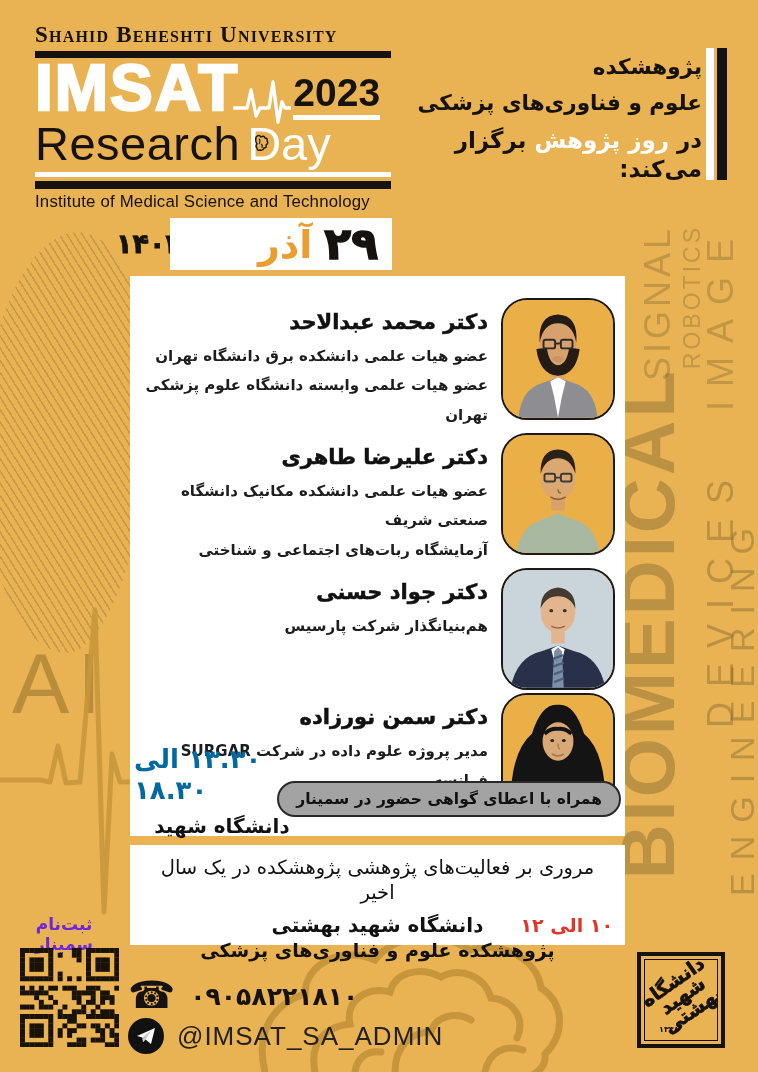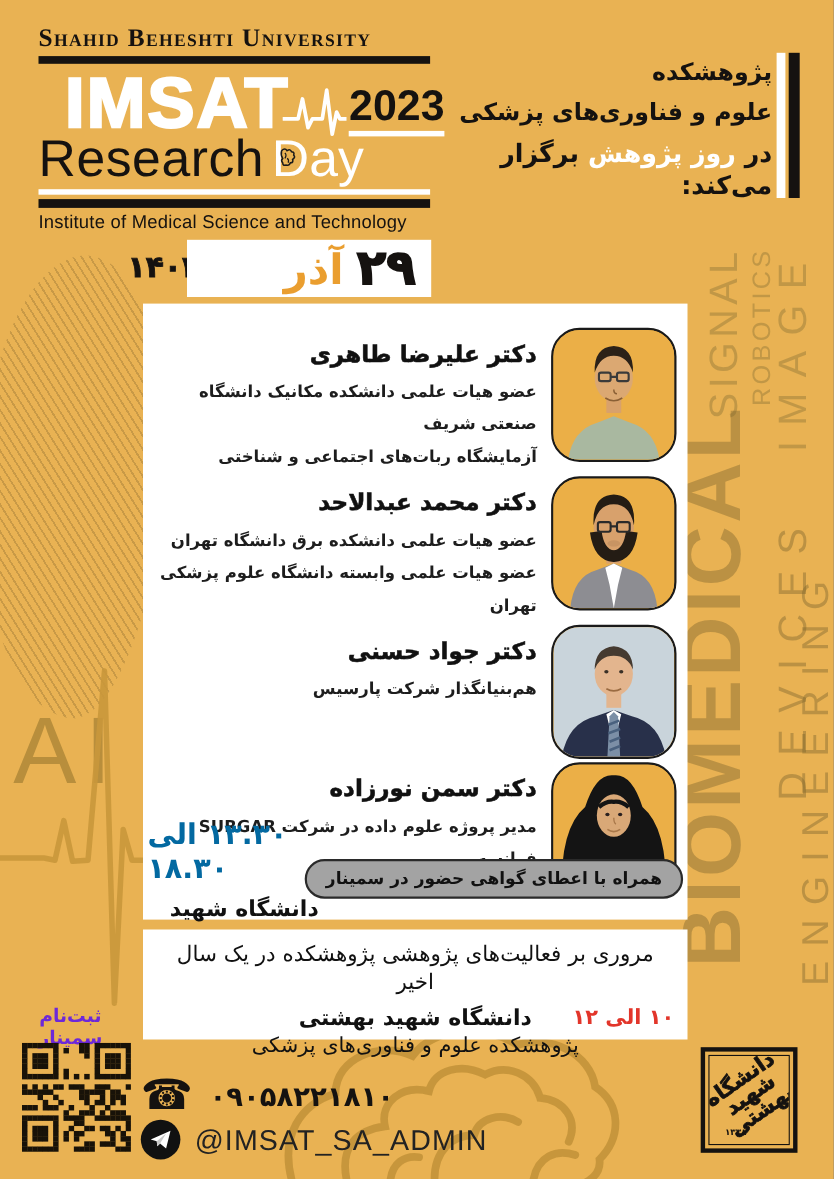--- a/index.html
+++ b/index.html
@@ -26,21 +26,21 @@
   .wm-biomedical{left:610px;top:368px;font-size:76px;font-weight:700;letter-spacing:3px;color:rgba(125,100,45,.42);}
   .wm-devices{left:703px;top:465px;font-size:36px;font-weight:500;letter-spacing:15px;color:rgba(125,100,45,.42);}
   .wm-engineering{left:725px;top:515px;font-size:34px;font-weight:500;letter-spacing:13px;color:rgba(125,100,45,.42);}
   .wm-ai{left:12px;top:640px;font-family:"Liberation Sans",sans-serif;font-size:86px;font-weight:400;
     letter-spacing:8px;color:rgba(167,129,52,.75);line-height:1;text-align:center;}
   
   .logo-block{left:35px;top:22px;width:356px;}
   .univ-name{font-family:"Liberation Serif",serif;font-variant:small-caps;font-weight:700;
     font-size:23px;letter-spacing:1.2px;color:#151210;white-space:nowrap;}
   .bar1{height:7px;background:#151210;margin-top:3px;}
-  .imsat-row{display:flex;align-items:flex-end;margin-top:0;margin-left:24px;}
+  .imsat-row{display:flex;align-items:flex-start;margin-top:0;}
   .imsat{font-family:"Liberation Sans",sans-serif;font-weight:700;font-size:64px;line-height:.95;
     color:#fff;letter-spacing:2px;-webkit-text-stroke:2.4px #fff;}
   .ecg-head{margin:20px 0 0 -6px;flex:none;}
   .y2023{font-family:"Liberation Sans",sans-serif;font-weight:700;font-size:39px;color:#151210;
     margin:15px 0 0 2px;border-bottom:5px solid #fff;padding-bottom:3px;line-height:1;}
   .research-row{display:flex;align-items:baseline;margin-top:-4px;}
   .research{font-family:"Liberation Sans",sans-serif;font-size:47px;font-weight:500;color:#151210;
     letter-spacing:.5px;line-height:1;}
   .day-wrap{position:relative;margin-left:7px;}
   .day{font-family:"Liberation Sans",sans-serif;font-size:47px;font-weight:500;color:#fff;line-height:1;}
@@ -77,21 +77,21 @@
   .sem-block{left:4px;top:468px;width:176px;text-align:center;direction:rtl;}
   .sem-time{color:#0369a1;font-size:26px;font-weight:700;text-align:left;line-height:1.2;}
   .sem-venue{font-size:20px;font-weight:700;color:#111;line-height:1.5;margin-top:5px;}
   .cert-pill{right:4px;top:505px;border:2px solid #2a2a2a;border-radius:20px;background:#a3a3a3;
     padding:7px 17px;font-size:15.5px;font-weight:700;color:#111;direction:rtl;white-space:nowrap;}
   .review-card{left:130px;top:845px;width:495px;height:100px;padding:10px 12px 0 12px;}
   .review-title{text-align:center;direction:rtl;font-size:19.5px;font-weight:400;color:#111;line-height:1.3;}
   .review-row{position:relative;margin-top:7px;direction:rtl;}
   .review-time{position:absolute;left:auto;right:0;top:1px;color:#E2352A;font-size:19px;font-weight:700;}
   .review-venue1{text-align:center;font-size:20px;font-weight:700;color:#111;line-height:1.25;}
-  .review-venue2{text-align:center;font-size:19px;font-weight:400;color:#111;line-height:1.35;}
+  .review-venue2{text-align:center;font-size:19px;font-weight:700;color:#111;line-height:1.35;}
   
   .qr-label{left:6px;top:914px;width:116px;text-align:center;direction:rtl;
     font-size:17px;font-weight:700;color:#6d28d9;}
   .qr{left:20px;top:948px;}
   .contact-row{display:flex;align-items:center;}
   .phone-row{left:128px;top:976px;gap:15px;}
   .phone-glyph{font-size:38px;color:#151210;line-height:1;}
   .phone-num{font-size:25px;font-weight:700;color:#151210;letter-spacing:3px;margin-top:2px;}
   .tg-row{left:128px;top:1018px;gap:13px;}
   .tg-circle{width:36px;height:36px;border-radius:50%;background:#111;display:flex;
@@ -173,62 +173,62 @@
     <span class="date-day">۲۹</span>
     <span class="date-month">آذر</span>
   </div>
 
   <div class="abs card main-card" style="position:absolute;">
 
     <div class="speaker">
       <div class="photo">
         <svg viewBox="0 0 114 122">
           <rect width="114" height="122" fill="#EBAF47"></rect>
-          <rect x="50" y="62" width="14" height="16" fill="#D8A16C"></rect>
-          <path d="M14,122 Q18,94 42,87 L57,81 L72,87 Q96,94 100,122 Z" fill="#A9B8A0"></path>
-          <ellipse cx="57" cy="45" rx="18" ry="22" fill="#DBA872"></ellipse>
-          <path d="M39,40 Q38,16 57,15 Q76,16 75,40 Q70,24 57,24 Q44,24 39,40 Z" fill="#2B2118"></path>
-          <path d="M57,56 q0,4 3,4" stroke="#8a5f35" stroke-width="1.4" fill="none"></path>
-          <path d="M49,64 q8,5 16,0" stroke="#8a5f35" stroke-width="1.6" fill="none"></path>
-          <g stroke="#3a3a3a" stroke-width="2" fill="none">
-            <rect x="43" y="40" width="11" height="8" rx="2"></rect>
-            <rect x="60" y="40" width="11" height="8" rx="2"></rect>
-            <line x1="54" y1="44" x2="60" y2="44"></line>
-          </g>
-        </svg>
-      </div>
-      <div class="sp-text">
-        <div class="sp-name">دکتر علیرضا طاهری</div>
-        <div class="sp-line">عضو هیات علمی دانشکده مکانیک دانشگاه صنعتی شریف</div>
-        <div class="sp-line">آزمایشگاه ربات‌های اجتماعی و شناختی</div>
-      </div>
-    </div>
-
-    <div class="speaker">
-      <div class="photo">
-        <svg viewBox="0 0 114 122">
-          <rect width="114" height="122" fill="#EBAF47"></rect>
           <rect x="50" y="62" width="14" height="18" fill="#D8A16C"></rect>
           <path d="M16,122 Q19,92 41,86 L57,80 L73,86 Q95,92 98,122 Z" fill="#8D8D92"></path>
           <path d="M49,84 L57,80 L65,84 L61,100 L57,122 L53,100 Z" fill="#fff"></path>
           <ellipse cx="57" cy="46" rx="19" ry="23" fill="#D8A16C"></ellipse>
           <path d="M38,44 Q36,16 57,15 Q78,16 76,44 Q72,24 57,24 Q42,24 38,44 Z" fill="#241C14"></path>
           <path d="M40,50 Q43,72 57,73 Q71,72 74,50" fill="none" stroke="#241C14" stroke-width="11"></path>
           <ellipse cx="57" cy="61" rx="6" ry="3" fill="#C89463"></ellipse>
           <g stroke="#2a2a2a" stroke-width="2" fill="none">
             <rect x="42" y="41" width="12" height="9" rx="2"></rect>
             <rect x="60" y="41" width="12" height="9" rx="2"></rect>
             <line x1="54" y1="45" x2="60" y2="45"></line>
           </g>
         </svg>
       </div>
       <div class="sp-text">
         <div class="sp-name">دکتر محمد عبدالاحد</div>
         <div class="sp-line">عضو هیات علمی دانشکده برق دانشگاه تهران</div>
         <div class="sp-line">عضو هیات علمی وابسته دانشگاه علوم پزشکی تهران</div>
+      </div>
+    </div>
+
+    <div class="speaker">
+      <div class="photo">
+        <svg viewBox="0 0 114 122">
+          <rect width="114" height="122" fill="#EBAF47"></rect>
+          <rect x="50" y="62" width="14" height="16" fill="#D8A16C"></rect>
+          <path d="M14,122 Q18,94 42,87 L57,81 L72,87 Q96,94 100,122 Z" fill="#A9B8A0"></path>
+          <ellipse cx="57" cy="45" rx="18" ry="22" fill="#DBA872"></ellipse>
+          <path d="M39,40 Q38,16 57,15 Q76,16 75,40 Q70,24 57,24 Q44,24 39,40 Z" fill="#2B2118"></path>
+          <path d="M57,56 q0,4 3,4" stroke="#8a5f35" stroke-width="1.4" fill="none"></path>
+          <path d="M49,64 q8,5 16,0" stroke="#8a5f35" stroke-width="1.6" fill="none"></path>
+          <g stroke="#3a3a3a" stroke-width="2" fill="none">
+            <rect x="43" y="40" width="11" height="8" rx="2"></rect>
+            <rect x="60" y="40" width="11" height="8" rx="2"></rect>
+            <line x1="54" y1="44" x2="60" y2="44"></line>
+          </g>
+        </svg>
+      </div>
+      <div class="sp-text">
+        <div class="sp-name">دکتر علیرضا طاهری</div>
+        <div class="sp-line">عضو هیات علمی دانشکده مکانیک دانشگاه صنعتی شریف</div>
+        <div class="sp-line">آزمایشگاه ربات‌های اجتماعی و شناختی</div>
       </div>
     </div>
 
     <div class="speaker">
       <div class="photo">
         <svg viewBox="0 0 114 122">
           <rect width="114" height="122" fill="#C9D4DB"></rect>
           <rect x="50" y="60" width="14" height="16" fill="#E3B58E"></rect>
           <path d="M8,122 Q14,90 40,84 L57,78 L74,84 Q100,90 106,122 Z" fill="#28304A"></path>
           <path d="M50,82 L57,78 L64,82 L60,98 L57,122 L54,98 Z" fill="#fff"></path>

